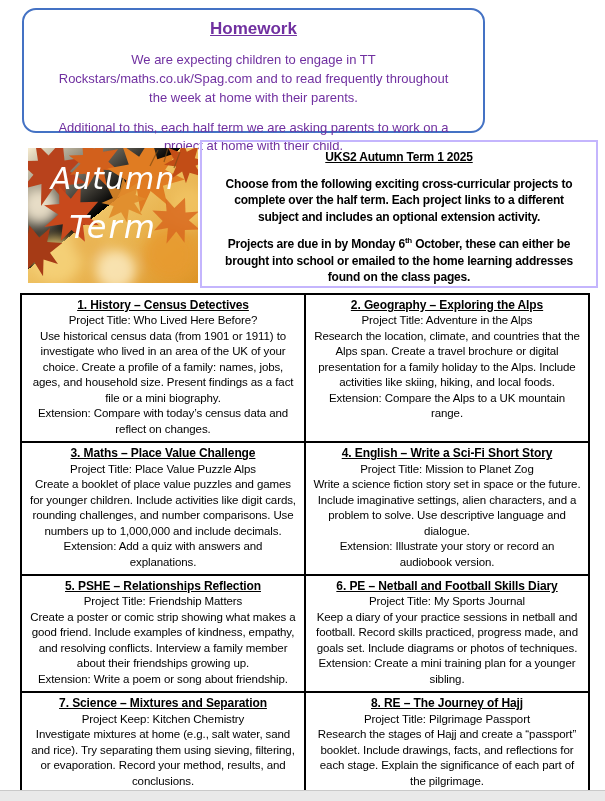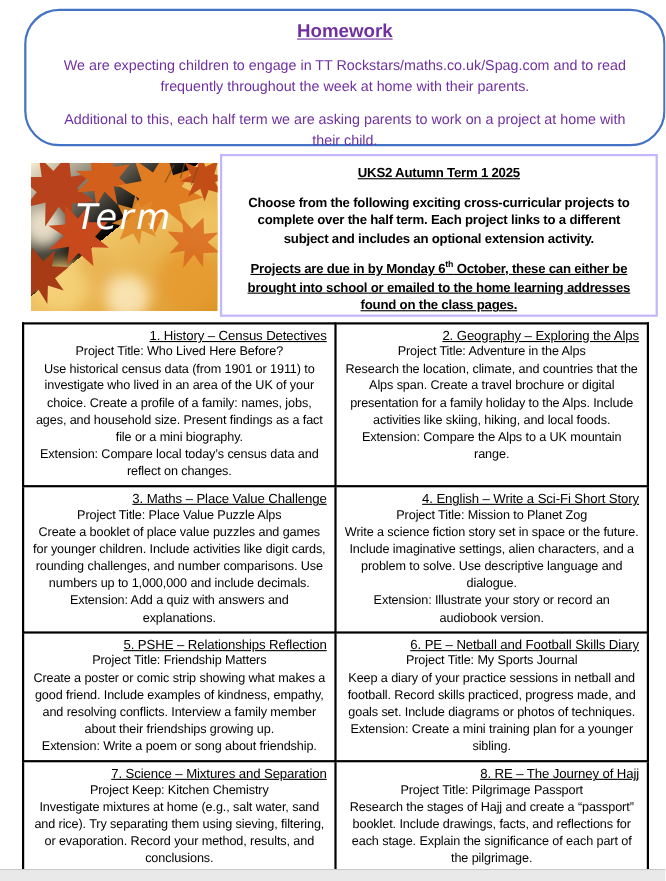--- a/index.html
+++ b/index.html
@@ -8,23 +8,23 @@
     background: #ffffff;
     font-family: "Liberation Sans", sans-serif;
     color: #000;
     overflow: hidden;
     position: relative;
   }
   
   .header-box {
     position: absolute;
     left: 22px; top: 8px;
-    width: 583px; height: 125px;
+    width: 463px; height: 125px;
     border: 2px solid #4472C4;
-    border-radius: 32px;
+    border-radius: 14px;
     padding: 9px 26px 6px 26px;
     text-align: center;
     color: #7030A0;
   }
   .header-title {
     font-size: 17px;
     font-weight: bold;
     text-decoration: underline;
     margin-bottom: 12px;
   }
@@ -66,21 +66,21 @@
     border: 2px solid #c4b5fd;
     padding: 7px 12px;
     text-align: center;
     font-size: 12px;
     font-weight: bold;
     line-height: 1.38;
     letter-spacing: -0.2px;
   }
   .info-title { text-decoration: underline; margin-bottom: 10px; }
   .info-intro { margin-bottom: 10px; }
-  .info-due { text-decoration: underline; }
+  .info-due { }
   .info-due sup { font-size: 8px; }
   
   .projects-table {
     position: absolute;
     left: 20px; top: 293px;
     width: 570px;
     border-collapse: collapse;
   }
   .projects-table td {
     border: 2px solid #000;
@@ -90,24 +90,23 @@
     padding: 2px 7px 4px 7px;
     font-size: 11.5px;
     line-height: 1.35;
     letter-spacing: -0.1px;
   }
   .row-1 td { height: 138px; }
   .row-2 td { height: 128px; }
   .row-3 td { height: 101px; }
   .row-4 td { height: 121px; }
   .cell-head {
-    font-weight: normal;
+    font-weight: bold;
     font-size: 12px;
     text-decoration: underline;
-    text-align: right;
   }
   
   .bottom-bar {
     position: absolute;
     left: 0; bottom: 0;
     width: 605px; height: 11px;
     background: #e9e9e9;
     border-top: 1px solid #c9c9c9;
     z-index: 5;
   }
@@ -155,39 +154,40 @@
         <use href="#leaf" transform="translate(118,26) rotate(8) scale(2.3)" fill="#e07b22"></use>
         <use href="#leaf" transform="translate(157,14) rotate(40) scale(1.3)" fill="#c24e16"></use>
         <use href="#leaf" transform="translate(44,66) rotate(65) scale(1.8)" fill="#c8481f"></use>
         <use href="#leaf" transform="translate(8,102) rotate(-15) scale(1.6)" fill="#a63a14"></use>
         <use href="#leaf" transform="translate(96,52) rotate(-50) scale(1.4)" fill="#e08a2a" opacity="0.9"></use>
         <use href="#leaf" transform="translate(148,72) rotate(22) scale(1.5)" fill="#d96a1e" opacity="0.85"></use>
         <path d="M130,2 L122,18 M140,0 L136,14 M152,4 L146,20" stroke="#7a4a14" stroke-width="1.2" fill="none" opacity="0.7"></path>
       </g>
     </svg>
     <div class="term-image-text">
+      <div class="term-image-line1">Autumn</div>
       <div class="term-image-line2">Term</div>
     </div>
   </div>
 
   <div class="info-box">
     <div class="info-title">UKS2 Autumn Term 1 2025</div>
     <div class="info-intro">Choose from the following exciting cross-curricular projects to complete over the half term. Each project links to a different subject and includes an optional extension activity.</div>
     <div class="info-due"><span>Projects are due in by Monday 6</span><sup>th</sup><span> October, these can either be brought into school or emailed to the home learning addresses found on the class pages.</span></div>
   </div>
 </div>
 
 <table class="projects-table">
   <tbody>
       <tr class="row-1">
     <td>
       <div class="cell-head">1. History – Census Detectives</div>
       <div>Project Title: Who Lived Here Before?</div>
       <div>Use historical census data (from 1901 or 1911) to investigate who lived in an area of the UK of your choice. Create a profile of a family: names, jobs, ages, and household size. Present findings as a fact file or a mini biography.</div>
-      <div>Extension: Compare local today’s census data and reflect on changes.</div>
+      <div>Extension: Compare with today’s census data and reflect on changes.</div>
     </td>
     <td>
       <div class="cell-head">2. Geography – Exploring the Alps</div>
       <div>Project Title: Adventure in the Alps</div>
       <div>Research the location, climate, and countries that the Alps span. Create a travel brochure or digital presentation for a family holiday to the Alps. Include activities like skiing, hiking, and local foods.</div>
       <div>Extension: Compare the Alps to a UK mountain range.</div>
     </td>
   </tr>
   <tr class="row-2">
     <td>

